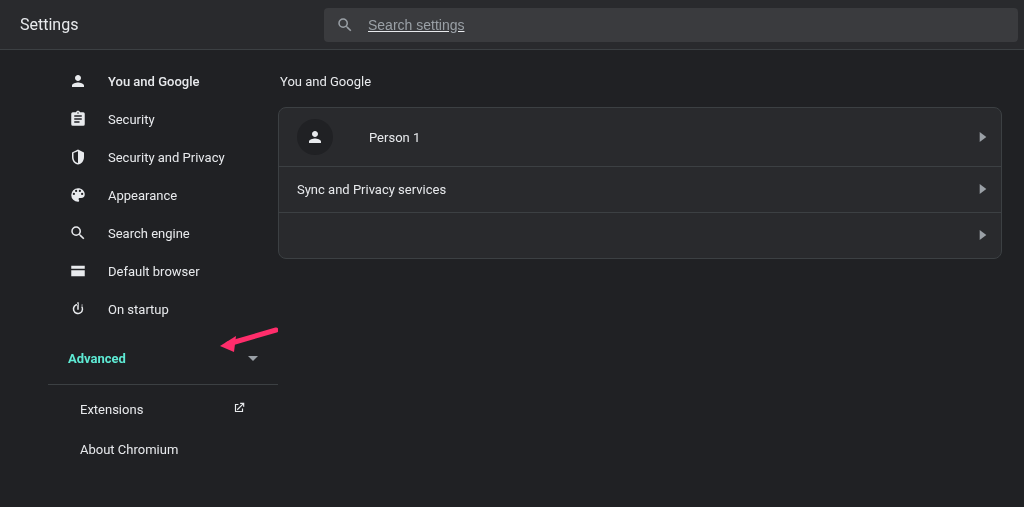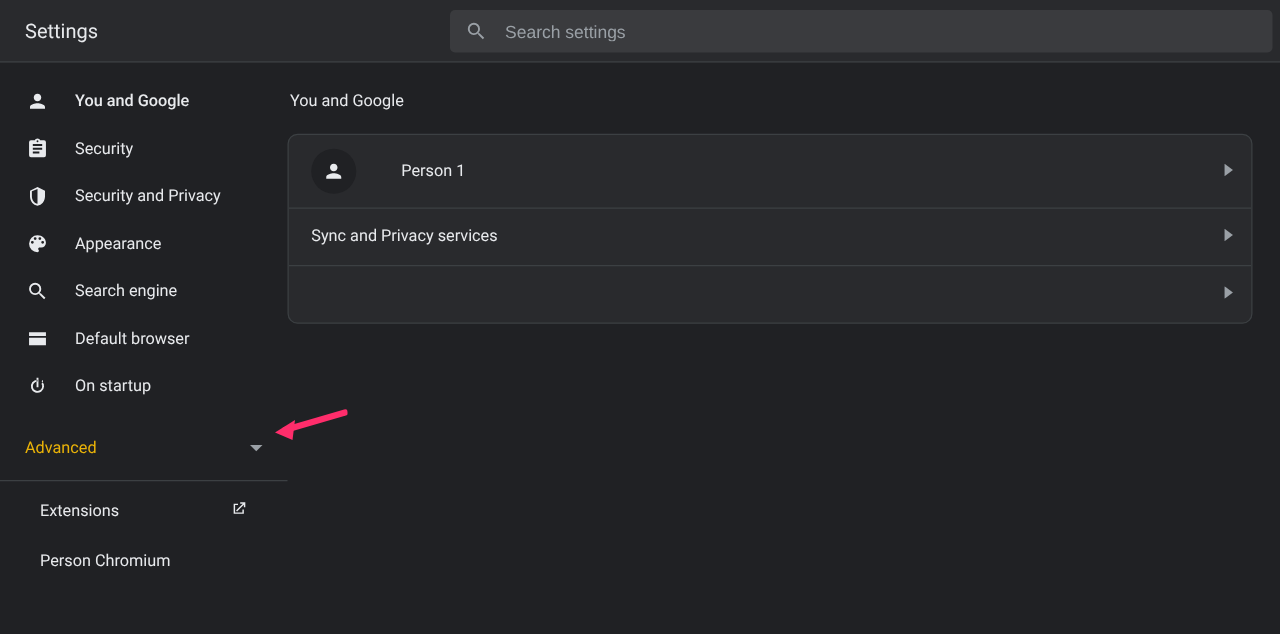--- a/index.html
+++ b/index.html
@@ -13,28 +13,29 @@
   }
   
   .header {
     height: 50px;
     background: #292a2d;
     display: flex;
     align-items: center;
     border-bottom: 1px solid #3c4043;
   }
   .header-title {
-    width: 360px;
+    width: 324px;
     padding-left: 20px;
     font-size: 16px;
     color: #e8eaed;
   }
   .search-wrap {
     flex: 1;
     padding-right: 6px;
+    text-decoration: underline;
   }
   .search-box {
     height: 34px;
     background: #3a3b3e;
     border-radius: 4px;
     display: flex;
     align-items: center;
     padding: 0 12px;
   }
   .search-icon { width: 18px; height: 18px; fill: #9aa0a6; margin-right: 14px; }
@@ -46,20 +47,21 @@
     color: #e8eaed;
     font-size: 14px;
     caret-color: #8ab4f8;
   }
   .search-input::placeholder { color: #9aa0a6; }
 
   
   .body {
     display: flex;
     height: calc(100% - 50px);
+    margin-left: 48px;
   }
   .sidebar {
     width: 230px;
     padding-top: 12px;
   }
   .nav-item {
     display: flex;
     align-items: center;
     height: 38px;
     padding: 0 20px;
@@ -86,23 +88,24 @@
   .nav-item.selected { font-weight: 500; }
 
   .advanced-row {
     display: flex;
     align-items: center;
     justify-content: space-between;
     padding: 0 20px;
     height: 44px;
     margin-top: 8px;
     font-size: 13px;
-    color: #eab308;
+    color: #5eead4;
     cursor: pointer;
     position: relative;
+    font-weight: bold;
   }
   .dropdown-tri {
     width: 0; height: 0;
     border-left: 5px solid transparent;
     border-right: 5px solid transparent;
     border-top: 5px solid #9aa0a6;
   }
   .sidebar-divider {
     height: 1px;
     background: #3c4043;
@@ -264,21 +267,21 @@
     <div class="link-row">
       <span>Extensions</span>
       <span class="ext-icon">
         <svg viewBox="0 0 24 24">
             <path d="M14 3h7v7h-2V6.41l-9.29 9.3-1.42-1.42 9.3-9.29H14V3zM5 5h6v2H7v10h10v-4h2v6H5V5z"></path>
           </svg>
       </span>
     </div>
 
     <div class="link-row">
-      <span>Person Chromium</span>
+      <span>About Chromium</span>
     </div>
   </div>
 
   <div class="main">
     <div class="section-title">You and Google</div>
     <div class="card">
 
       <div class="card-row profile-row">
         <span class="avatar-circ">
           <svg viewBox="0 0 24 24">

